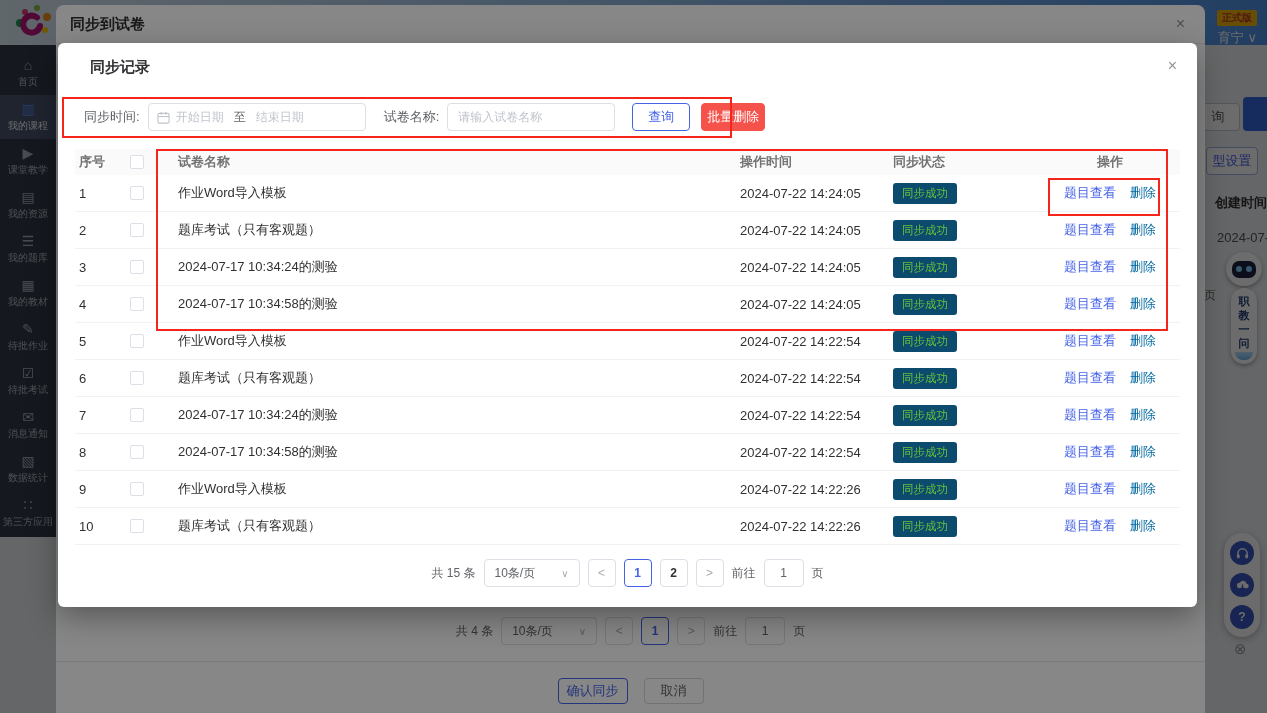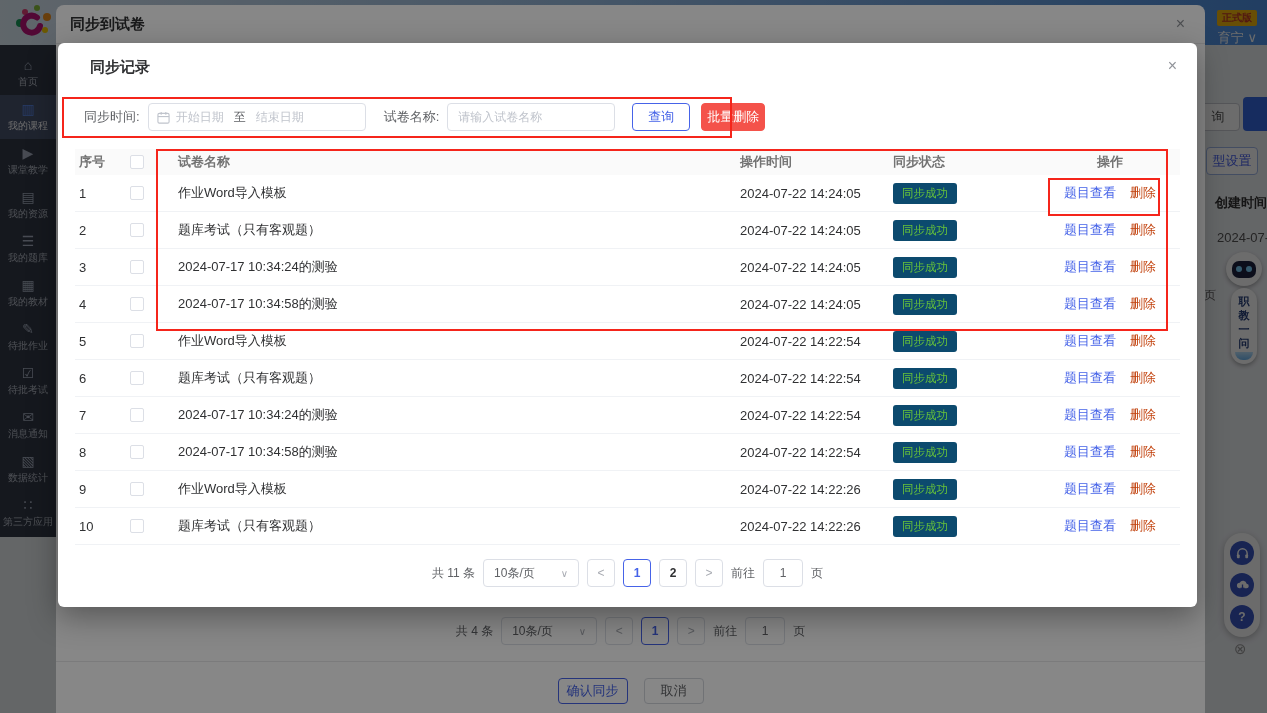--- a/index.html
+++ b/index.html
@@ -99,21 +99,21 @@
   .col-idx{width:55px;padding-left:4px;}
   .col-chk{width:30px;display:flex;align-items:center;}
   .col-name{width:570px;padding-left:18px;}
   .col-time{width:150px;padding-left:10px;}
   .col-status{width:160px;padding-left:13px;}
   .col-act{width:140px;text-align:center;}
   .cb{display:inline-block;width:14px;height:14px;border:1px solid #dcdfe6;border-radius:2px;background:#fff;}
   .badge{display:inline-block;padding:3px 9px;font-size:11.5px;color:#67c23a;background:#0c4a6e;
     border-radius:3px;}
   .link-view{color:#4663e8;cursor:pointer;text-decoration:none;}
-  .link-del{color:#c2410c;cursor:pointer;text-decoration:none;margin-left:14px;margin-top:20px;}
+  .link-del{color:#0369a1;cursor:pointer;text-decoration:none;margin-left:14px;margin-top:20px;}
 
   .im-pagination{position:absolute;left:0;top:513px;width:100%;height:34px;display:flex;
     align-items:center;justify-content:center;gap:8px;font-size:12px;color:#606266;}
   .pg-total{white-space:nowrap;}
   .pg-select{width:96px;height:28px;border:1px solid #dcdfe6;border-radius:4px;display:flex;
     align-items:center;justify-content:space-between;padding:0 10px;color:#606266;background:#fff;}
   .pg-caret{color:#a8abb2;font-size:10px;}
   .pg-btn{width:28px;height:28px;border:1px solid #dcdfe6;border-radius:4px;background:#fff;
     display:flex;align-items:center;justify-content:center;color:#a8abb2;font-size:12px;}
   .pg-num{width:28px;height:28px;border:1px solid #dcdfe6;border-radius:4px;background:#fff;
@@ -403,21 +403,21 @@
             </div>
             <div class="td col-name">题库考试（只有客观题）</div>
             <div class="td col-time">2024-07-22 14:22:26</div>
             <div class="td col-status"><span class="badge">同步成功</span></div>
             <div class="td col-act"><a class="link-view">题目查看</a><a class="link-del">删除</a></div>
           </div>
         </div>
     </div>
 
     <div class="im-pagination">
-      <span class="pg-total">共 11 条</span>
+      <span class="pg-total">共 15 条</span>
       <div class="pg-select">
         <span>10条/页</span>
         <span class="pg-caret">∨</span>
       </div>
       <div class="pg-btn">&lt;</div>
       <div class="pg-num active">1</div>
       <div class="pg-num">2</div>
       <div class="pg-btn">&gt;</div>
       <span>前往</span>
       <input class="pg-goto-input" value="1" style="">

